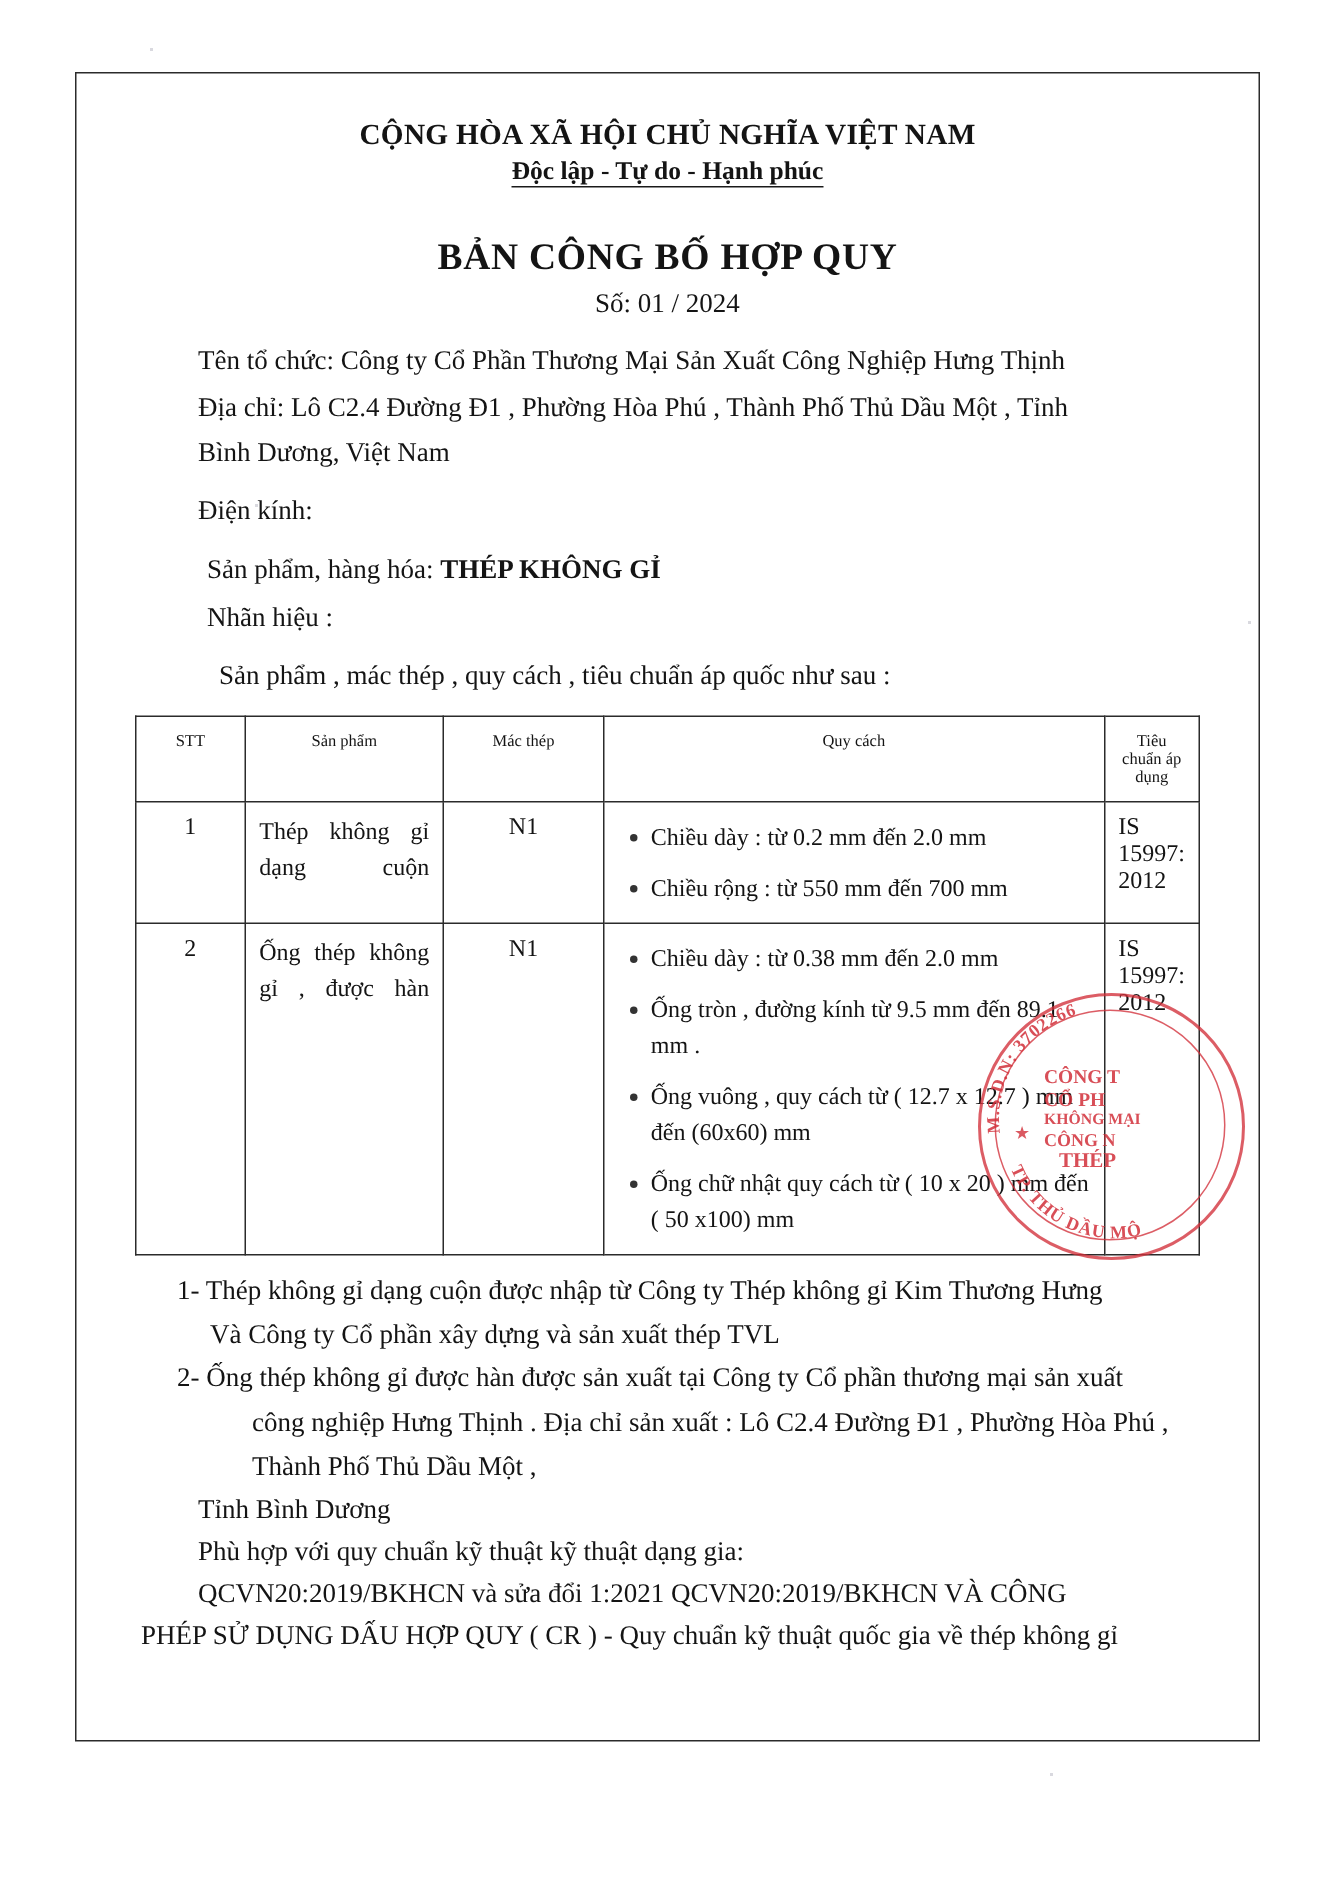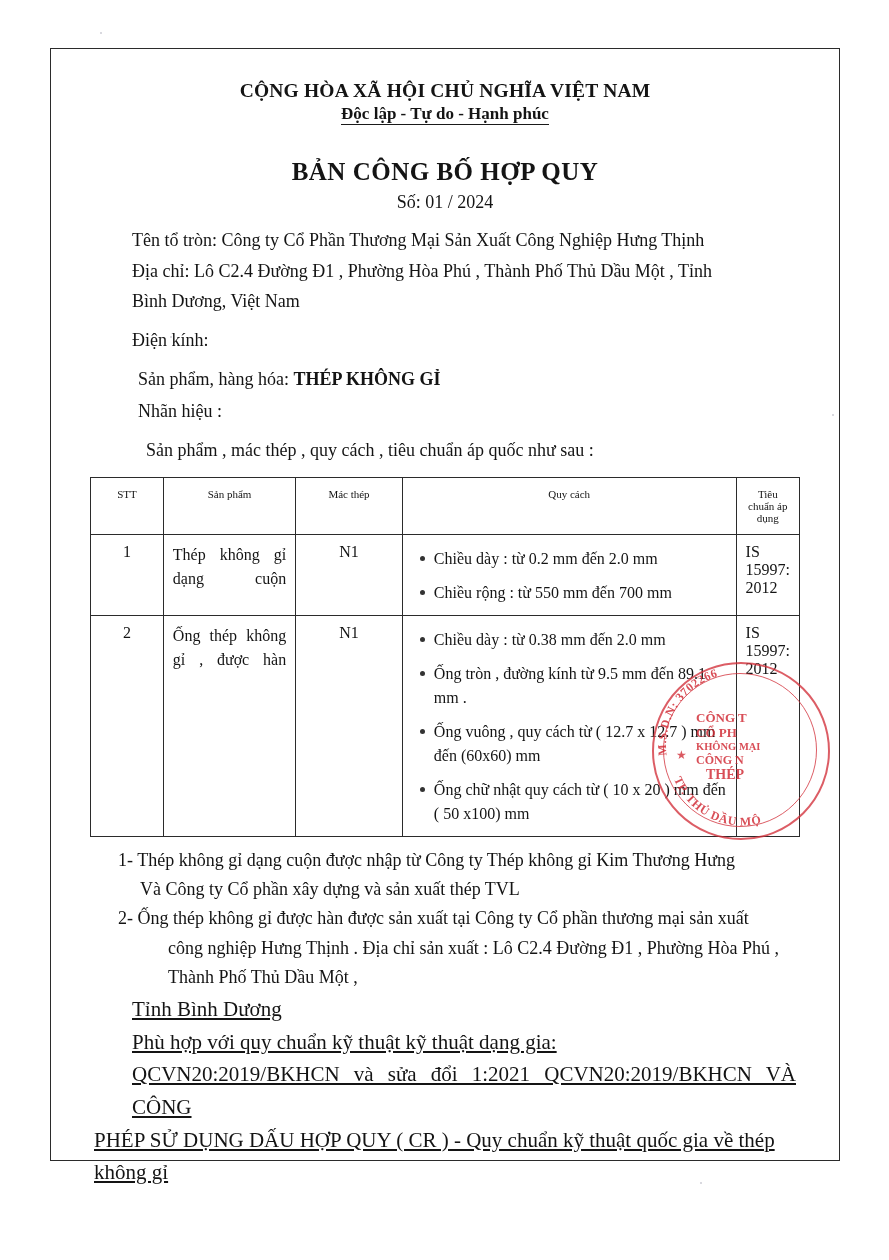--- a/index.html
+++ b/index.html
@@ -143,25 +143,24 @@
     margin: 0 0 2px 0;
     padding-left: 50px;
   }
   .note-cont2 {
     font-size: 18px;
     line-height: 1.52;
     margin: 0 0 2px 0;
     padding-left: 78px;
   }
   .tail {
-    font-size: 21px;
+    font-size: 18px;
     line-height: 1.55;
     margin: 0;
     padding-left: 42px;
-    text-decoration: underline;
   }
   .tail.just {
     padding-left: 42px;
     padding-right: 4px;
     text-align: justify;
   }
   .tail.full {
     padding-left: 4px;
     text-align: left;
   }
@@ -232,21 +231,21 @@
 <div class="page-frame"></div>
 
 <div class="content">
 
   <div class="center nation-title">CỘNG HÒA XÃ HỘI CHỦ NGHĨA VIỆT NAM</div>
   <div class="center nation-sub"><span>Độc lập - Tự do - Hạnh phúc</span></div>
 
   <div class="center doc-title">BẢN CÔNG BỐ HỢP QUY</div>
   <div class="center doc-number">Số: 01 / 2024</div>
 
-  <p class="para indent-a">Tên tổ tròn: Công ty Cổ Phần Thương Mại Sản Xuất Công Nghiệp Hưng Thịnh</p>
+  <p class="para indent-a">Tên tổ chức: Công ty Cổ Phần Thương Mại Sản Xuất Công Nghiệp Hưng Thịnh</p>
   <p class="para indent-a tight">Địa chỉ: Lô C2.4 Đường Đ1 , Phường Hòa Phú , Thành Phố Thủ Dầu Một , Tỉnh</p>
   <p class="para indent-a">Bình Dương, Việt Nam</p>
   <p class="para indent-a gap">Điện kính:</p>
 
   <p class="para indent-b gap">
     <span>Sản phẩm, hàng hóa:</span>
     <span class="strong">THÉP KHÔNG GỈ</span>
   </p>
   <p class="para indent-b">Nhãn hiệu :</p>
   <p class="para indent-c gap">Sản phẩm , mác thép , quy cách , tiêu chuẩn áp quốc như sau :</p>

